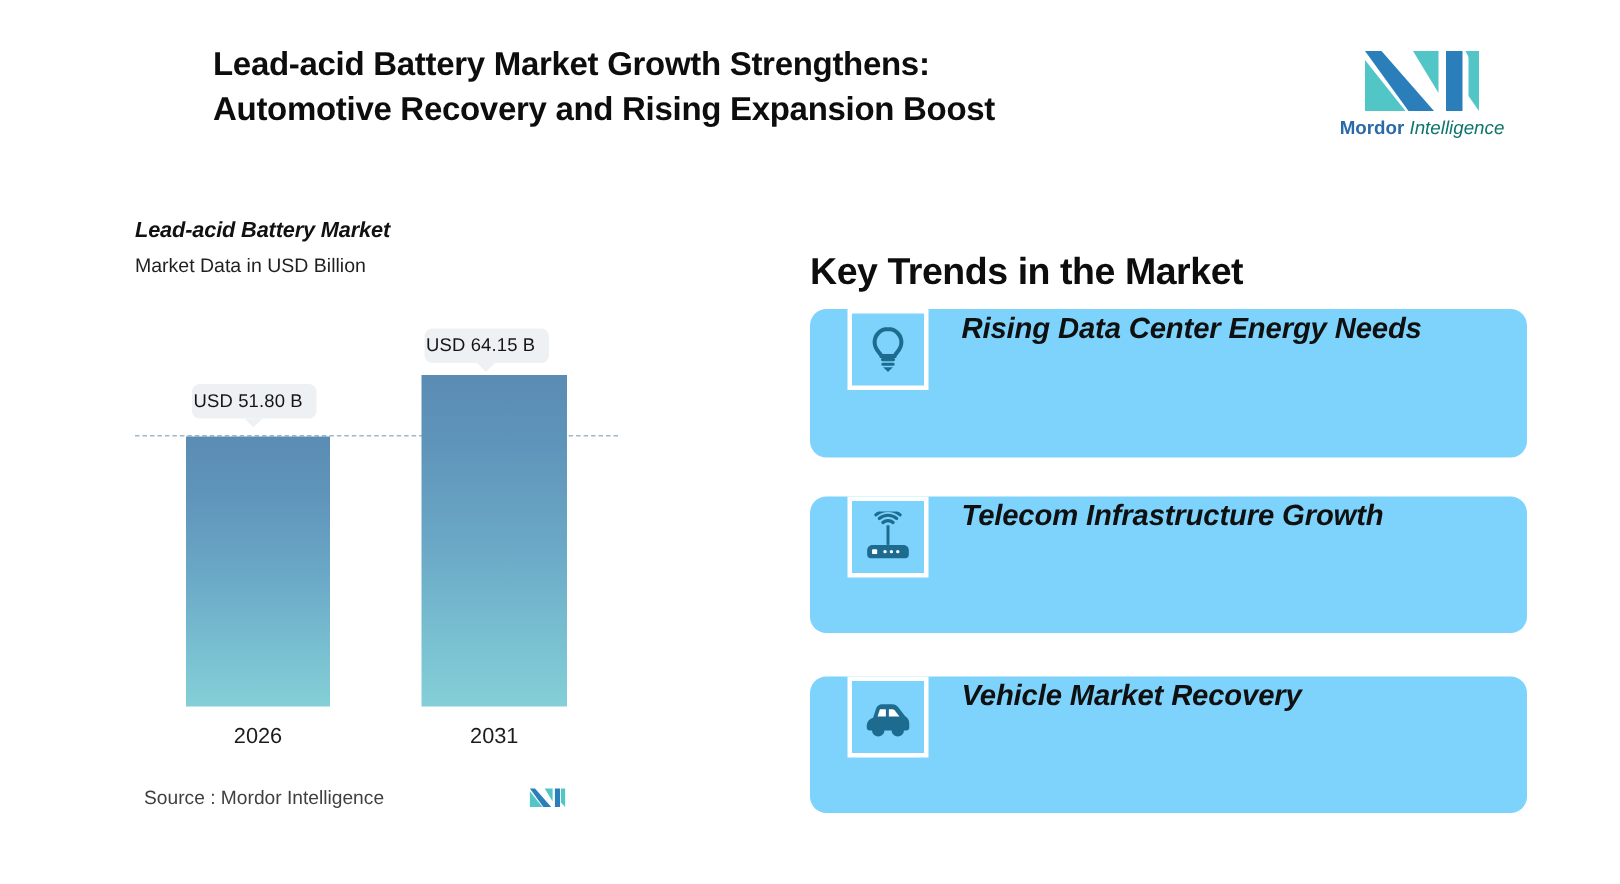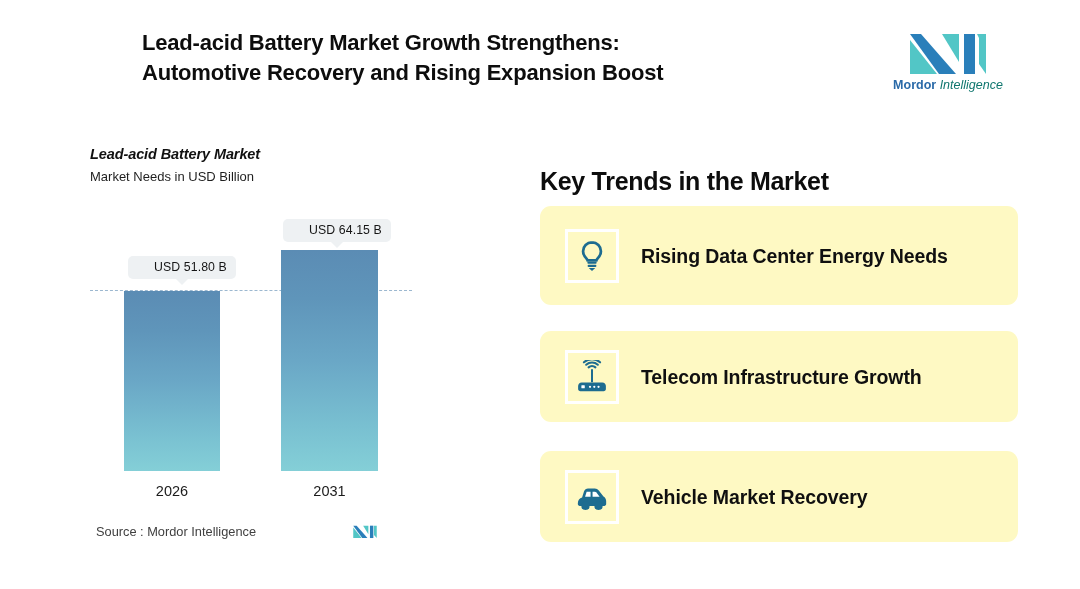--- a/index.html
+++ b/index.html
@@ -99,21 +99,21 @@
     bottom: 28px;
     background-image: linear-gradient(to bottom, #5b8cb4 0%, #5f95ba 22%, #6aa7c6 50%, #79c0d1 80%, #84cfd7 100%);
   }
   #bar-2026 { left: 34px;  width: 96px; height: 180px; }
   #bar-2031 { left: 191px; width: 97px; height: 221px; }
 
   .bar-label {
     position: absolute;
     background: #eef1f3;
     border-radius: 5px;
-    padding: 4px 9px 5px 26px;
+    padding: 4px 9px 5px 1px;
     font-size: 12.3px;
     color: #161616;
     white-space: nowrap;
     letter-spacing: 0.1px;
   }
   .bar-label::after {
     content: "";
     position: absolute;
     left: 50%;
     margin-left: -6px;
@@ -163,24 +163,25 @@
     font-size: 25px;
     font-weight: bold;
     color: #0d0d0d;
     letter-spacing: -0.3px;
     line-height: 30px;
   }
   .trend-card {
     position: absolute;
     left: 0px;
     width: 478px;
-    background: #fef9c3;
+    background: #7dd3fc;
     border-radius: 11px;
     display: flex;
-    align-items: center;
+    align-items: flex-start;
+    font-style: italic;
   }
   #trend-card-0 { top: 40px;  height: 99px; }
   #trend-card-1 { top: 165px; height: 91px; }
   #trend-card-2 { top: 285px; height: 91px; }
 
   .trend-icon-box {
     flex: 0 0 auto;
     width: 54px;
     height: 54px;
     margin-left: 25px;
@@ -221,21 +222,21 @@
     <polygon points="84,12 93,12 93,30" fill="#52c6c6"></polygon>
   </svg>
   <div class="wordmark">
     <span class="w1">Mordor</span><span>&nbsp;</span><span class="w2">Intelligence</span>
   </div>
 </div>
 
 <div id="chart-panel">
 
   <div id="chart-title">Lead-acid Battery Market</div>
-  <div id="chart-subtitle">Market Needs in USD Billion</div>
+  <div id="chart-subtitle">Market Data in USD Billion</div>
 
   <div id="plot-area">
 
     <div class="gridline" style="bottom: 208px;"></div>
 
     <div class="bar" id="bar-2026"></div>
     <div class="bar" id="bar-2031"></div>
 
     <div class="bar-label" id="label-2026">USD 51.80 B</div>
     <div class="bar-label" id="label-2031">USD 64.15 B</div>

